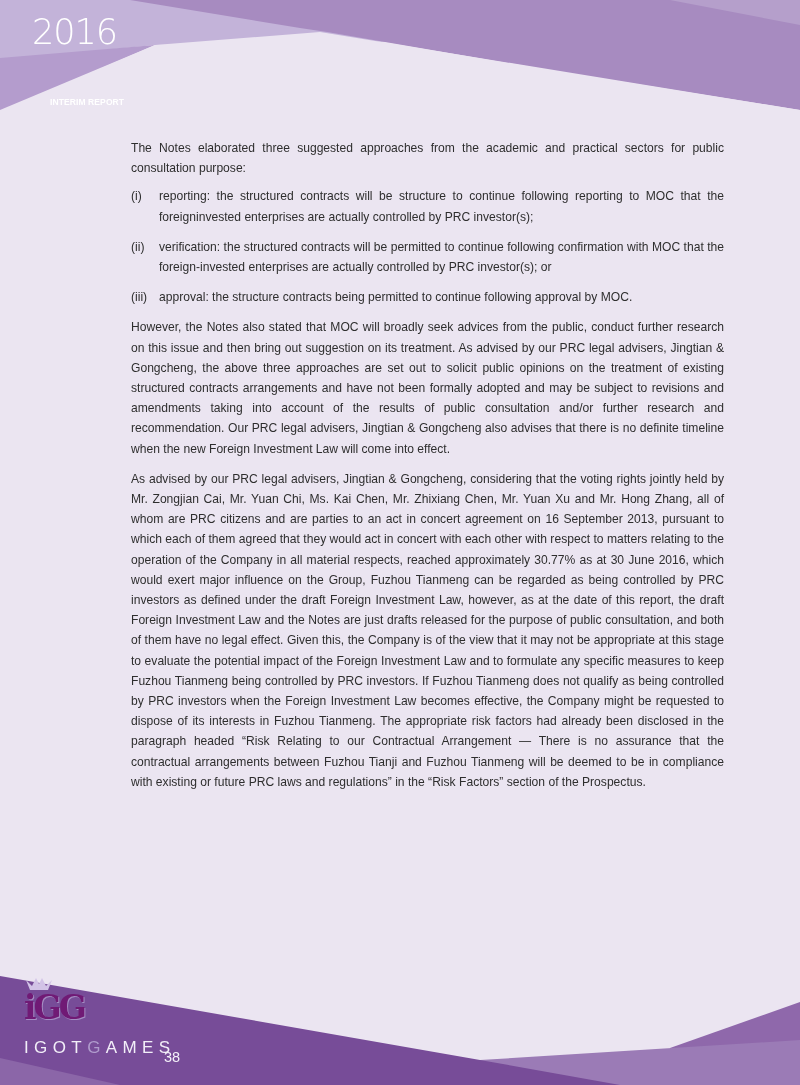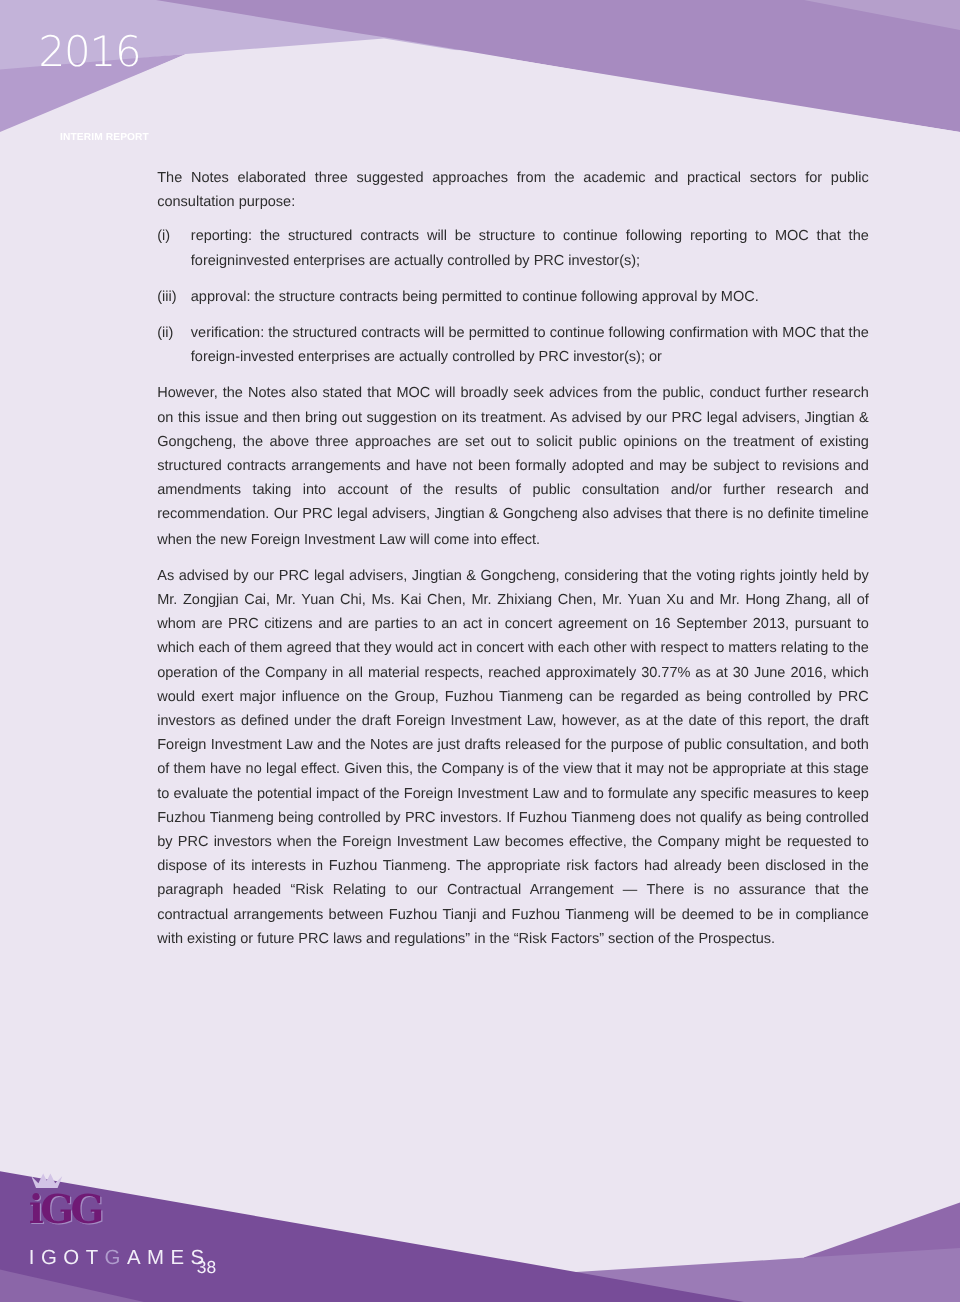--- a/index.html
+++ b/index.html
@@ -6,21 +6,21 @@
   body {
     width: 800px; height: 1085px; position: relative; overflow: hidden;
     background: #ebe5f1;
     font-family: "Liberation Sans", sans-serif;
     color: #2b2b2b;
   }
   .bg-svg { position: absolute; left: 0; top: 0; width: 800px; height: 1085px; z-index: 0; }
   .header-brand { position: absolute; left: 30px; top: 14px; z-index: 2; color: #ffffff; }
   .brand-year {
     font-family: "DejaVu Sans", sans-serif; font-weight: 200; font-size: 35px;
-    letter-spacing: -1px; line-height: 36px; display: block; margin-left: 2px; margin-top: 12px;
+    letter-spacing: -1px; line-height: 36px; display: block; margin-left: 2px;
   }
   .brand-sub {
     font-family: "Liberation Sans", sans-serif; font-weight: bold; font-size: 8.5px;
     line-height: 10px; display: block; margin-left: 20px; letter-spacing: 0.1px; margin-top: 47px;
   }
   .content {
     position: absolute; left: 131px; top: 138px; width: 593px; z-index: 2;
     font-size: 12.1px; line-height: 20.2px; color: #2e2e2e;
   }
   .content p { margin: 0 0 10px 0; text-align: justify; }
@@ -76,26 +76,26 @@
 </div>
 
 <div class="content">
   <p class="intro">The Notes elaborated three suggested approaches from the academic and practical sectors for public consultation purpose:</p>
 
   <div class="list-item">
     <span class="list-num">(i)</span>
     <span class="list-text">reporting: the structured contracts will be structure to continue following reporting to MOC that the foreigninvested enterprises are actually controlled by PRC investor(s);</span>
   </div>
   <div class="list-item">
+    <span class="list-num">(ii)</span>
+    <span class="list-text">verification: the structured contracts will be permitted to continue following confirmation with MOC that the foreign-invested enterprises are actually controlled by PRC investor(s); or</span>
+  </div>
+  <div class="list-item">
     <span class="list-num">(iii)</span>
     <span class="list-text">approval: the structure contracts being permitted to continue following approval by MOC.</span>
-  </div>
-  <div class="list-item">
-    <span class="list-num">(ii)</span>
-    <span class="list-text">verification: the structured contracts will be permitted to continue following confirmation with MOC that the foreign-invested enterprises are actually controlled by PRC investor(s); or</span>
   </div>
 
   <p>However, the Notes also stated that MOC will broadly seek advices from the public, conduct further research on this issue and then bring out suggestion on its treatment. As advised by our PRC legal advisers, Jingtian &amp; Gongcheng, the above three approaches are set out to solicit public opinions on the treatment of existing structured contracts arrangements and have not been formally adopted and may be subject to revisions and amendments taking into account of the results of public consultation and/or further research and recommendation. Our PRC legal advisers, Jingtian &amp; Gongcheng also advises that there is no definite timeline when the new Foreign Investment Law will come into effect.</p>
   <p>As advised by our PRC legal advisers, Jingtian &amp; Gongcheng, considering that the voting rights jointly held by Mr. Zongjian Cai, Mr. Yuan Chi, Ms. Kai Chen, Mr. Zhixiang Chen, Mr. Yuan Xu and Mr. Hong Zhang, all of whom are PRC citizens and are parties to an act in concert agreement on 16 September 2013, pursuant to which each of them agreed that they would act in concert with each other with respect to matters relating to the operation of the Company in all material respects, reached approximately 30.77% as at 30 June 2016, which would exert major influence on the Group, Fuzhou Tianmeng can be regarded as being controlled by PRC investors as defined under the draft Foreign Investment Law, however, as at the date of this report, the draft Foreign Investment Law and the Notes are just drafts released for the purpose of public consultation, and both of them have no legal effect. Given this, the Company is of the view that it may not be appropriate at this stage to evaluate the potential impact of the Foreign Investment Law and to formulate any specific measures to keep Fuzhou Tianmeng being controlled by PRC investors. If Fuzhou Tianmeng does not qualify as being controlled by PRC investors when the Foreign Investment Law becomes effective, the Company might be requested to dispose of its interests in Fuzhou Tianmeng. The appropriate risk factors had already been disclosed in the paragraph headed “Risk Relating to our Contractual Arrangement — There is no assurance that the contractual arrangements between Fuzhou Tianji and Fuzhou Tianmeng will be deemed to be in compliance with existing or future PRC laws and regulations” in the “Risk Factors” section of the Prospectus.</p>
 </div>
 
 <div class="footer-logo">
   <svg class="crown" width="26" height="14" viewBox="0 0 26 14">
     <polygon points="0,4 6,10 10,2 13,8 16,2 20,10 26,4 22,14 4,14" fill="#d2c3e6"></polygon>
   </svg>

